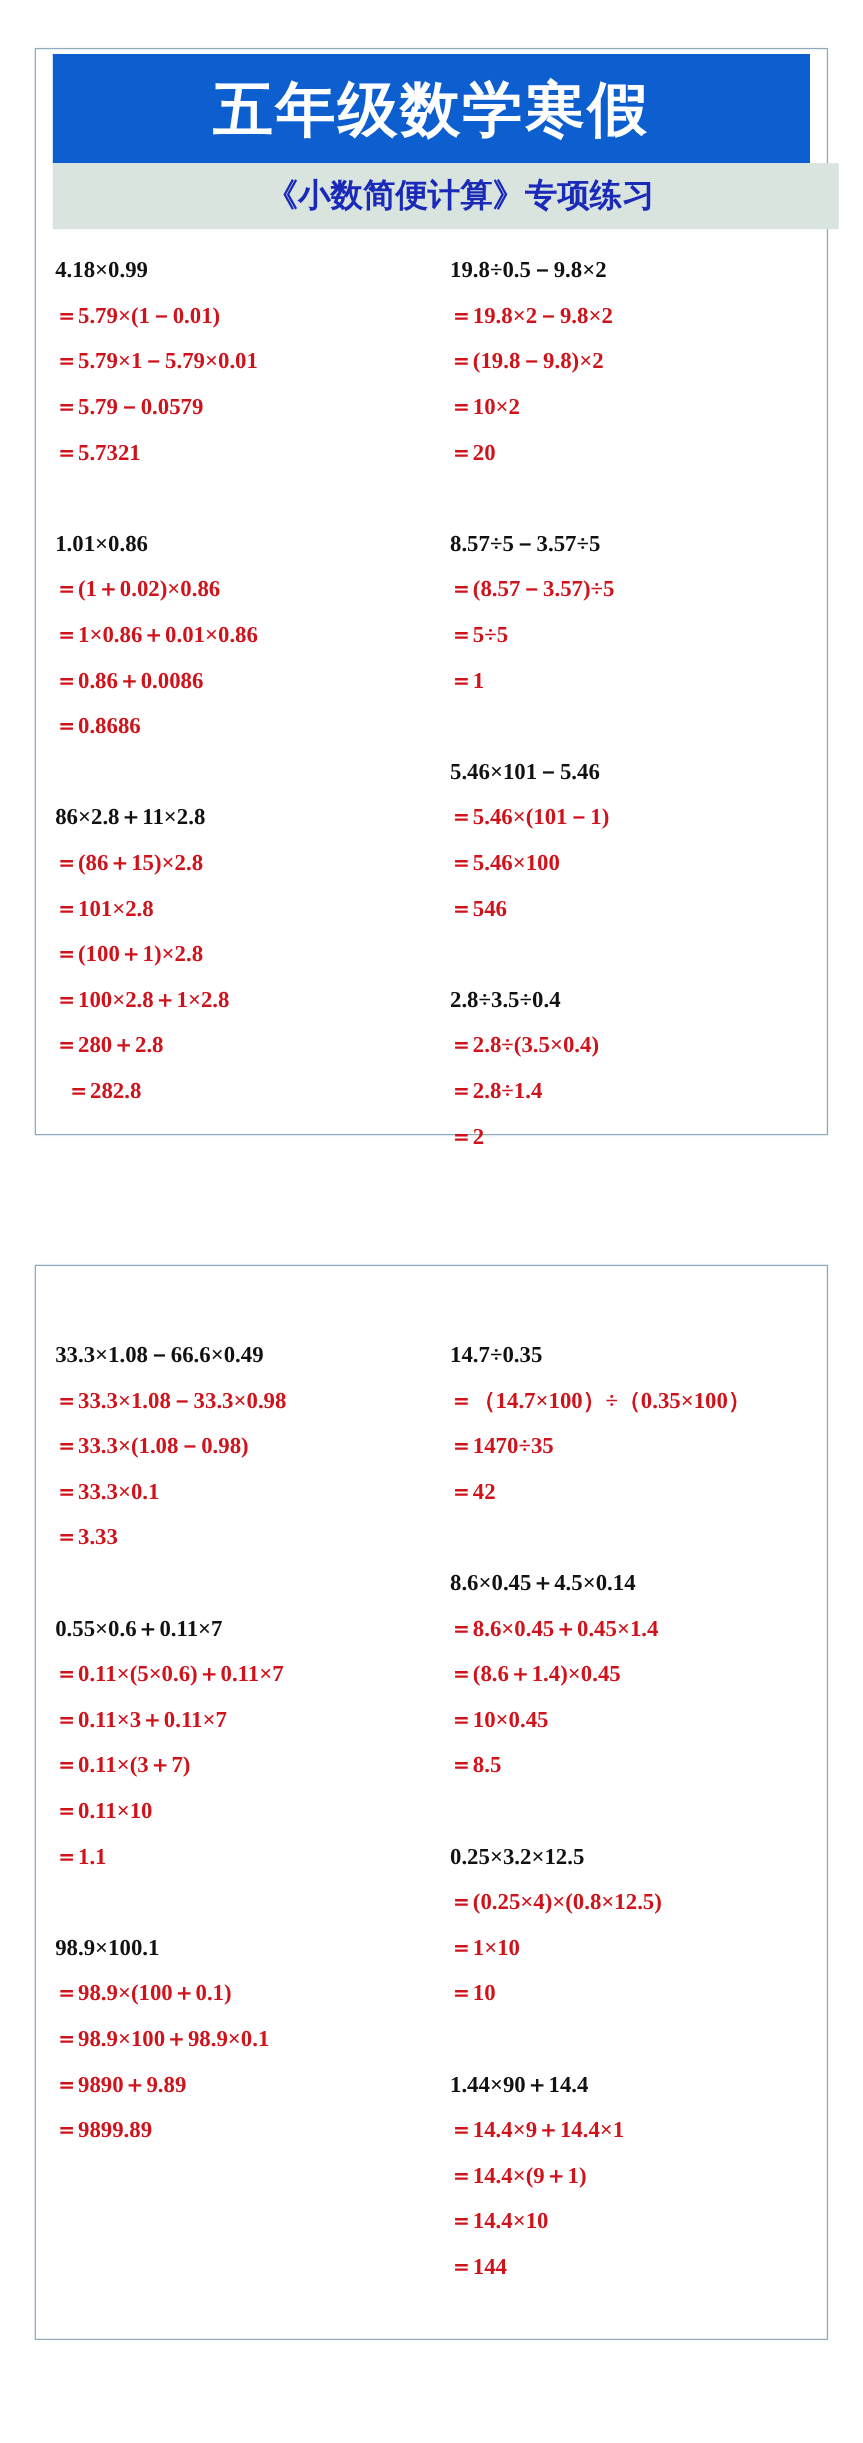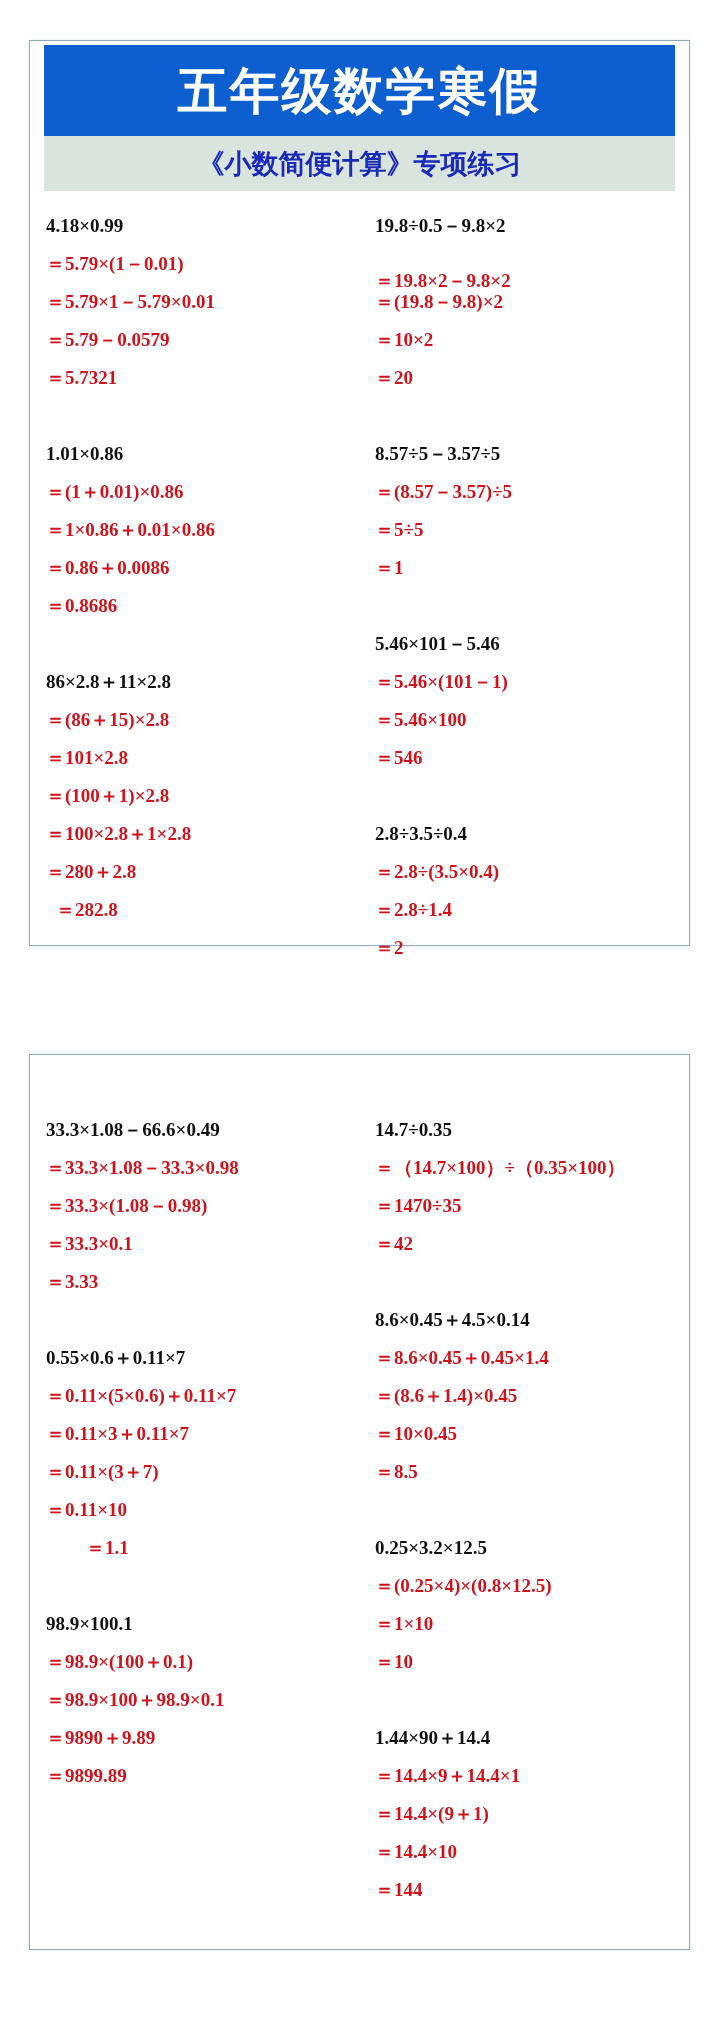--- a/index.html
+++ b/index.html
@@ -10,21 +10,21 @@
            box-shadow: 0 0 3px rgba(140,170,190,0.25); }
   #frame1 { top: 40px; height: 906px; }
   #frame2 { top: 1054px; height: 896px; }
   .banner { position: absolute; left: 14px; width: 631px; top: 4px; height: 91px;
             background: #0d5fcf; color: #ffffff; text-align: center;
             font-size: 50px; font-weight: bold; line-height: 91px; letter-spacing: 2px;
             font-family: "DejaVu Serif", "Liberation Serif", serif; }
   .subtitle { position: absolute; left: 14px; width: 631px; top: 95px; height: 55px;
               background: #d9e4de; color: #1a2ab8; text-align: center;
               font-size: 27px; font-weight: bold; line-height: 55px;
-              font-family: "DejaVu Serif", "Liberation Serif", serif; }
+              font-family: "DejaVu Serif", "Liberation Serif", serif; padding-left: 24px; }
   .col { position: absolute; }
   .problem { position: absolute; }
   .line { position: absolute; white-space: nowrap; font-size: 19px; font-weight: bold;
           line-height: 24px; height: 24px; }
   .q { color: #111111; }
   .s { color: #d0121b; }
 </style>
 </head>
 <body>
 
@@ -34,39 +34,39 @@
 <div class="col" style="left: 16px; top: 0px;">
       <div class="problem" style="top: 173px; left: 0px;">
         <div class="line q" style="top: 0px;">4.18×0.99</div>
         <div class="line s" style="top: 38px;">＝5.79×(1－0.01)</div>
         <div class="line s" style="top: 76px;">＝5.79×1－5.79×0.01</div>
         <div class="line s" style="top: 114px;">＝5.79－0.0579</div>
         <div class="line s" style="top: 152px;">＝5.7321</div>
       </div>
       <div class="problem" style="top: 401px; left: 0px;">
         <div class="line q" style="top: 0px;">1.01×0.86</div>
-        <div class="line s" style="top: 38px;">＝(1＋0.01)×0.86</div>
+        <div class="line s" style="top: 38px;">＝(1＋0.02)×0.86</div>
         <div class="line s" style="top: 76px;">＝1×0.86＋0.01×0.86</div>
         <div class="line s" style="top: 114px;">＝0.86＋0.0086</div>
         <div class="line s" style="top: 152px;">＝0.8686</div>
       </div>
       <div class="problem" style="top: 629px; left: 0px;">
         <div class="line q" style="top: 0px;">86×2.8＋11×2.8</div>
         <div class="line s" style="top: 38px;">＝(86＋15)×2.8</div>
         <div class="line s" style="top: 76px;">＝101×2.8</div>
         <div class="line s" style="top: 114px;">＝(100＋1)×2.8</div>
         <div class="line s" style="top: 152px;">＝100×2.8＋1×2.8</div>
         <div class="line s" style="top: 190px;">＝280＋2.8</div>
         <div class="line s" style="top: 228px; margin-left: 10px;">＝282.8</div>
       </div>
     </div>
     <div class="col" style="left: 345px; top: 0px;">
       <div class="problem" style="top: 173px; left: 0px;">
         <div class="line q" style="top: 0px;">19.8÷0.5－9.8×2</div>
-        <div class="line s" style="top: 55px;">＝19.8×2－9.8×2</div>
+        <div class="line s" style="top: 38px;">＝19.8×2－9.8×2</div>
         <div class="line s" style="top: 76px;">＝(19.8－9.8)×2</div>
         <div class="line s" style="top: 114px;">＝10×2</div>
         <div class="line s" style="top: 152px;">＝20</div>
       </div>
       <div class="problem" style="top: 401px; left: 0px;">
         <div class="line q" style="top: 0px;">8.57÷5－3.57÷5</div>
         <div class="line s" style="top: 38px;">＝(8.57－3.57)÷5</div>
         <div class="line s" style="top: 76px;">＝5÷5</div>
         <div class="line s" style="top: 114px;">＝1</div>
       </div>
@@ -93,21 +93,21 @@
         <div class="line s" style="top: 76px;">＝33.3×(1.08－0.98)</div>
         <div class="line s" style="top: 114px;">＝33.3×0.1</div>
         <div class="line s" style="top: 152px;">＝3.33</div>
       </div>
       <div class="problem" style="top: 291px; left: 0px;">
         <div class="line q" style="top: 0px;">0.55×0.6＋0.11×7</div>
         <div class="line s" style="top: 38px;">＝0.11×(5×0.6)＋0.11×7</div>
         <div class="line s" style="top: 76px;">＝0.11×3＋0.11×7</div>
         <div class="line s" style="top: 114px;">＝0.11×(3＋7)</div>
         <div class="line s" style="top: 152px;">＝0.11×10</div>
-        <div class="line s" style="top: 190px; margin-left: 40px;">＝1.1</div>
+        <div class="line s" style="top: 190px;">＝1.1</div>
       </div>
       <div class="problem" style="top: 557px; left: 0px;">
         <div class="line q" style="top: 0px;">98.9×100.1</div>
         <div class="line s" style="top: 38px;">＝98.9×(100＋0.1)</div>
         <div class="line s" style="top: 76px;">＝98.9×100＋98.9×0.1</div>
         <div class="line s" style="top: 114px;">＝9890＋9.89</div>
         <div class="line s" style="top: 152px;">＝9899.89</div>
       </div>
     </div>
     <div class="col" style="left: 345px; top: 0px;">

